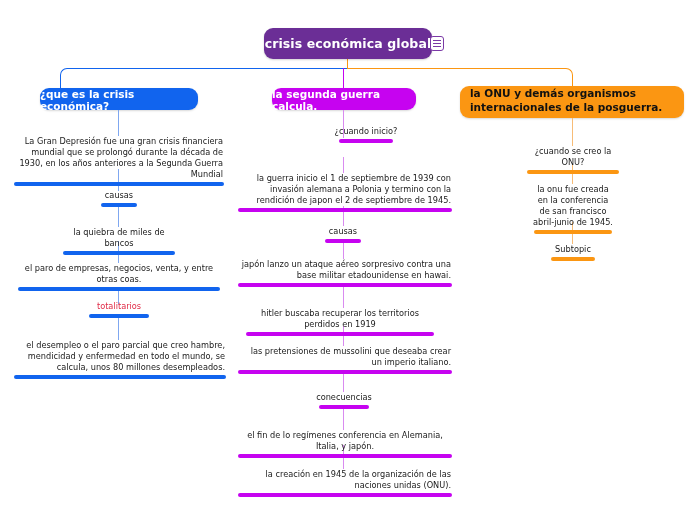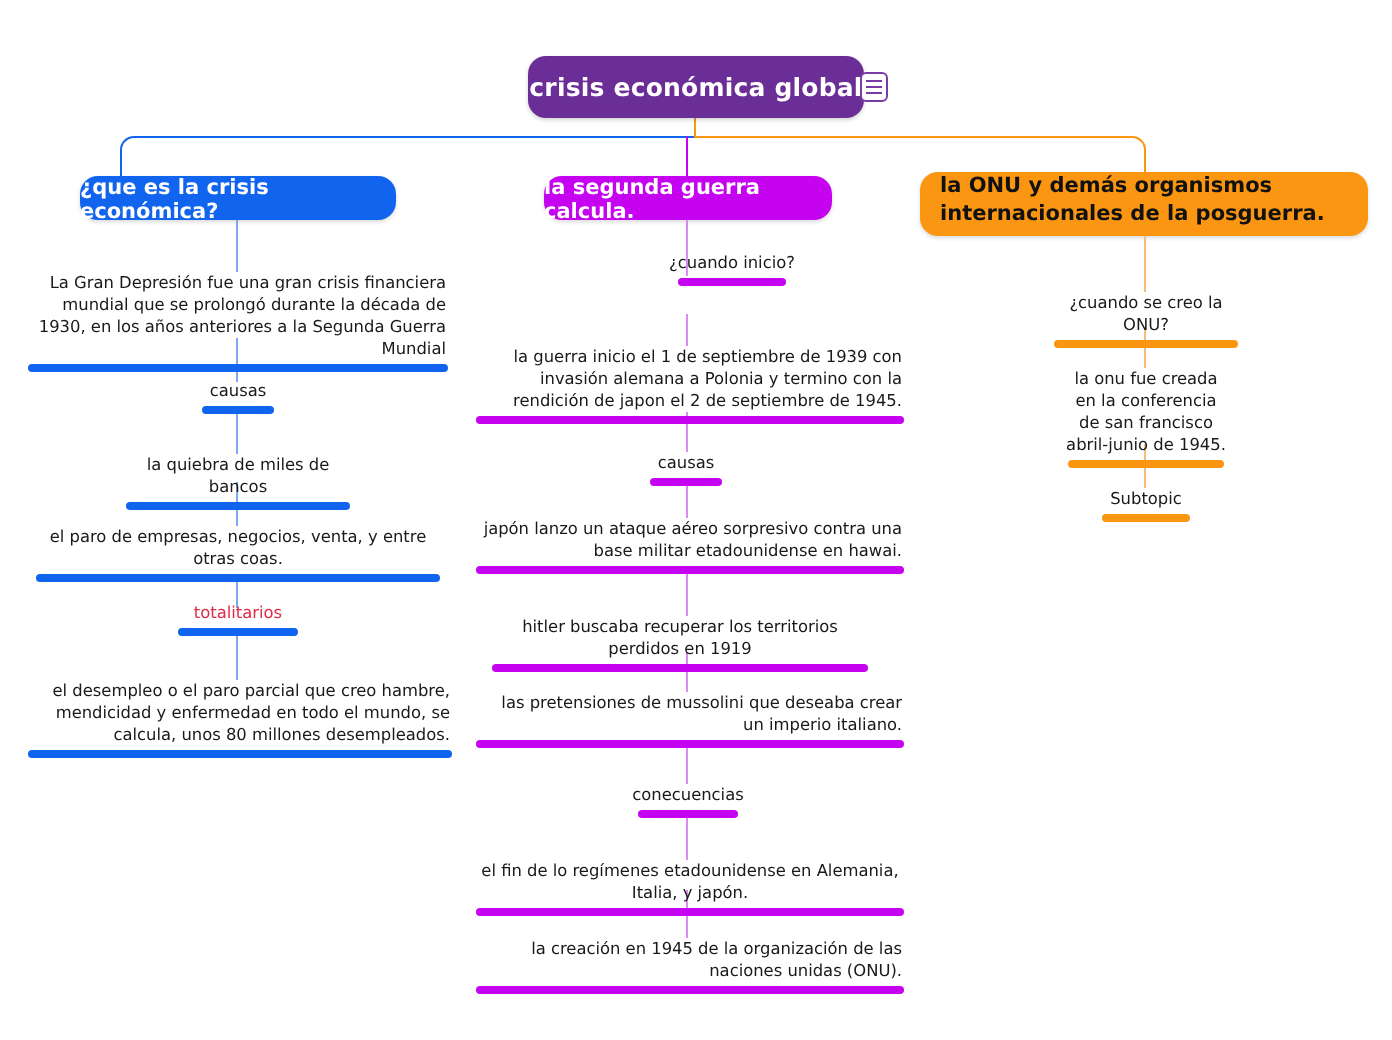--- a/index.html
+++ b/index.html
@@ -241,21 +241,21 @@
     <span class="txt">las pretensiones de mussolini que deseaba crear un imperio italiano.</span>
     <span class="bar" style="width:214px; background:#C603F0;"></span>
   </div>
 
   <div class="topic center" style="left:312px; top:392px; width:64px;">
     <span class="txt">conecuencias</span>
     <span class="bar" style="width:50px; background:#C603F0;"></span>
   </div>
 
   <div class="topic center" style="left:238px; top:430px; width:214px;">
-    <span class="txt">el fin de lo regímenes etadounidense en Alemania, Italia, y japón.</span>
+    <span class="txt">el fin de lo regímenes conferencia en Alemania, Italia, y japón.</span>
     <span class="bar" style="width:214px; background:#C603F0;"></span>
   </div>
 
   <div class="topic left" style="left:238px; top:469px; width:214px;">
     <span class="txt">la creación en 1945 de la organización de las naciones unidas (ONU).</span>
     <span class="bar" style="width:214px; background:#C603F0;"></span>
   </div>
 
   <div class="branch-head head-orange">
     <span>la ONU y demás organismos internacionales de la posguerra.</span>

